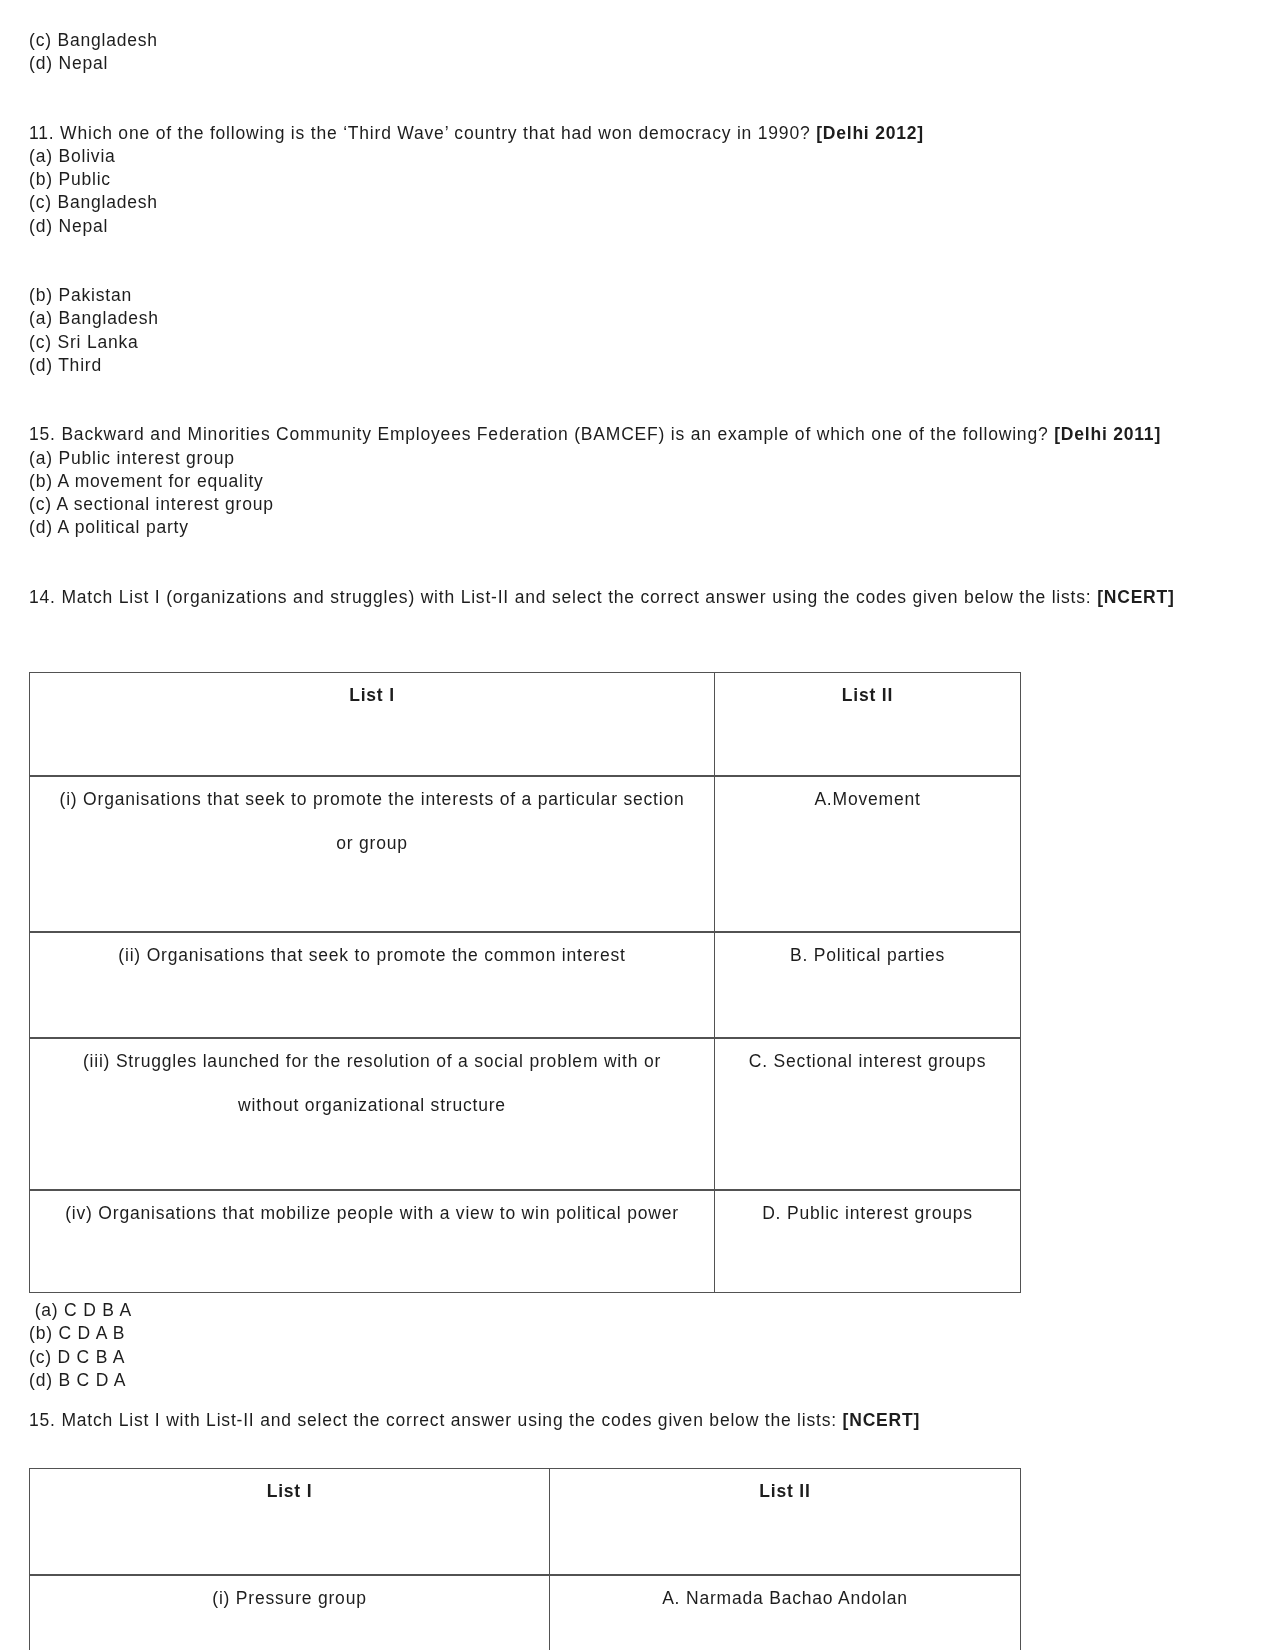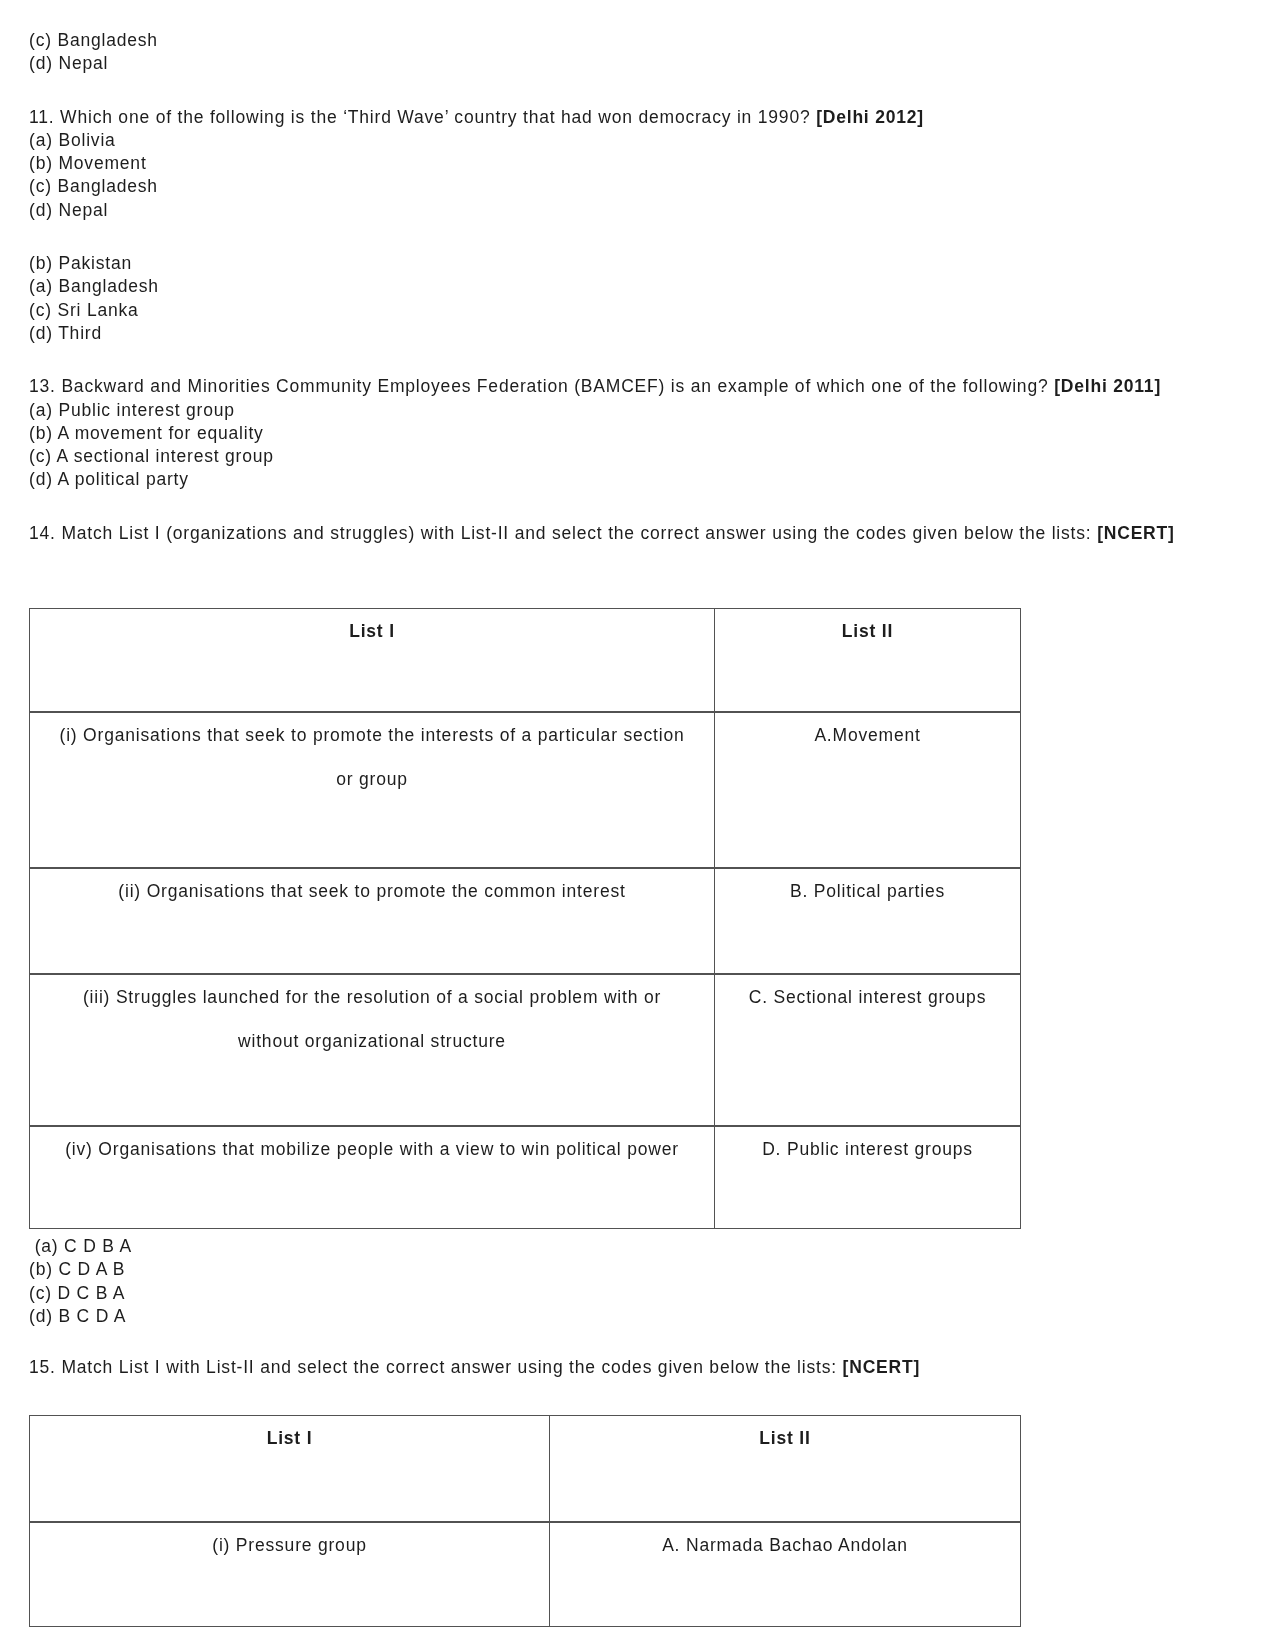--- a/index.html
+++ b/index.html
@@ -19,21 +19,21 @@
     letter-spacing: 0.8px;
   }
   .content {
     padding: 29px 0 0 29px;
   }
   .text-line {
     line-height: 23.3px;
     white-space: pre;
   }
   .question-block {
-    margin-top: 30px;
+    margin-top: 46px;
   }
   .q-tag {
     font-weight: 700;
   }
   .match-table {
     border-collapse: collapse;
     table-layout: fixed;
     border-radius: 16px;
   }
   .match-table td, .match-table th {
@@ -64,51 +64,51 @@
     width: 977px;
   }
   .table-two .col-list1 { width: 513px; }
   .table-two .col-list2 { width: 464px; }
   .pad-top-12 { padding-top: 12px; }
   .pad-top-8 { padding-top: 8px; }
   .options-after-table {
     margin-top: 6px;
   }
   .q15-heading {
-    margin-top: 28px;
+    margin-top: 17px;
   }
 </style>
 </head>
 <body>
 
 <div class="page">
   <div class="content">
 
     <div>
       <div class="text-line">(c) Bangladesh</div>
       <div class="text-line">(d) Nepal</div>
     </div>
 
     <div class="question-block">
       <div class="text-line"><span>11. Which one of the following is the ‘Third Wave’ country that had won democracy in 1990?</span> <span class="q-tag">[Delhi 2012]</span></div>
       <div class="text-line">(a) Bolivia</div>
-      <div class="text-line">(b) Movement</div>
+      <div class="text-line">(b) Public</div>
       <div class="text-line">(c) Bangladesh</div>
       <div class="text-line">(d) Nepal</div>
     </div>
 
     <div class="question-block">
       <div class="text-line">(b) Pakistan</div>
       <div class="text-line">(a) Bangladesh</div>
       <div class="text-line">(c) Sri Lanka</div>
       <div class="text-line">(d) Third</div>
     </div>
 
     <div class="question-block">
-      <div class="text-line"><span>13. Backward and Minorities Community Employees Federation (BAMCEF) is an example of which one of the following?</span> <span class="q-tag">[Delhi 2011]</span></div>
+      <div class="text-line"><span>15. Backward and Minorities Community Employees Federation (BAMCEF) is an example of which one of the following?</span> <span class="q-tag">[Delhi 2011]</span></div>
       <div class="text-line">(a) Public interest group</div>
       <div class="text-line">(b) A movement for equality</div>
       <div class="text-line">(c) A sectional interest group</div>
       <div class="text-line">(d) A political party</div>
     </div>
 
     <div class="question-block">
       <div class="text-line"><span>14. Match List I (organizations and struggles) with List-II and select the correct answer using the codes given below the lists:</span> <span class="q-tag">[NCERT]</span></div>
     </div>
 

